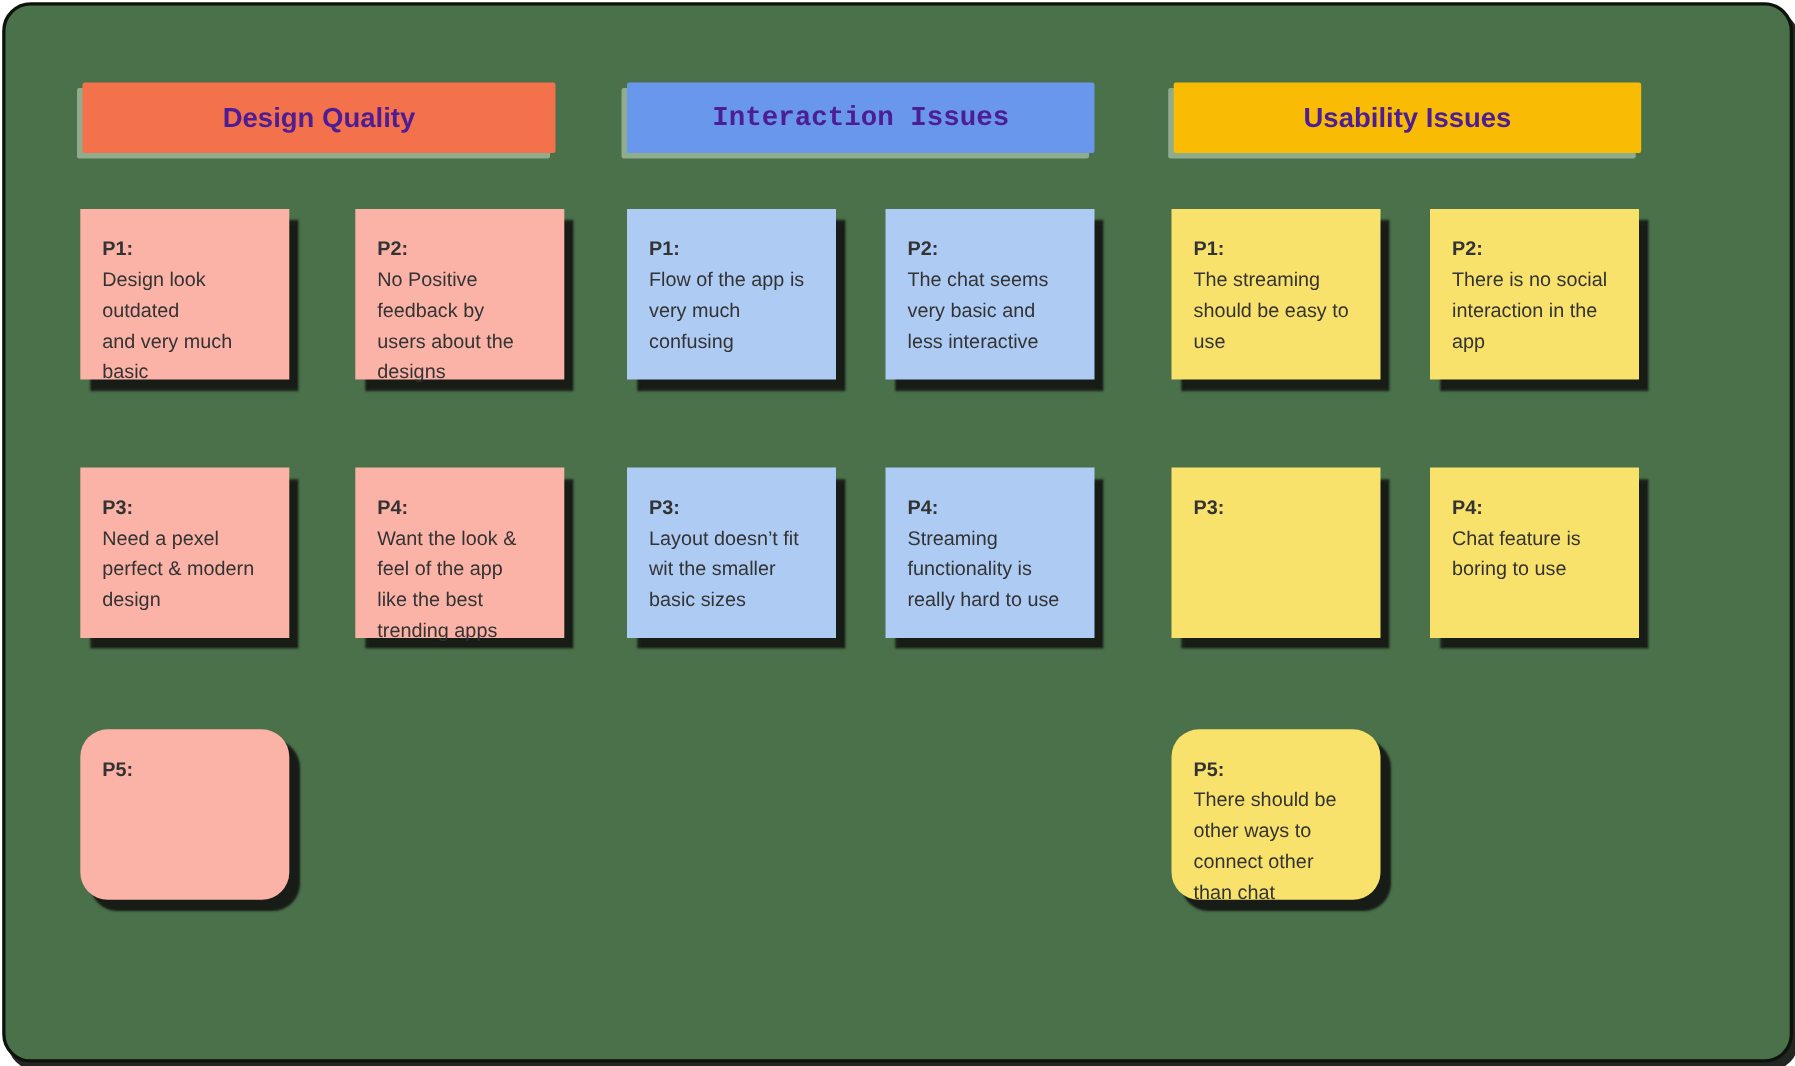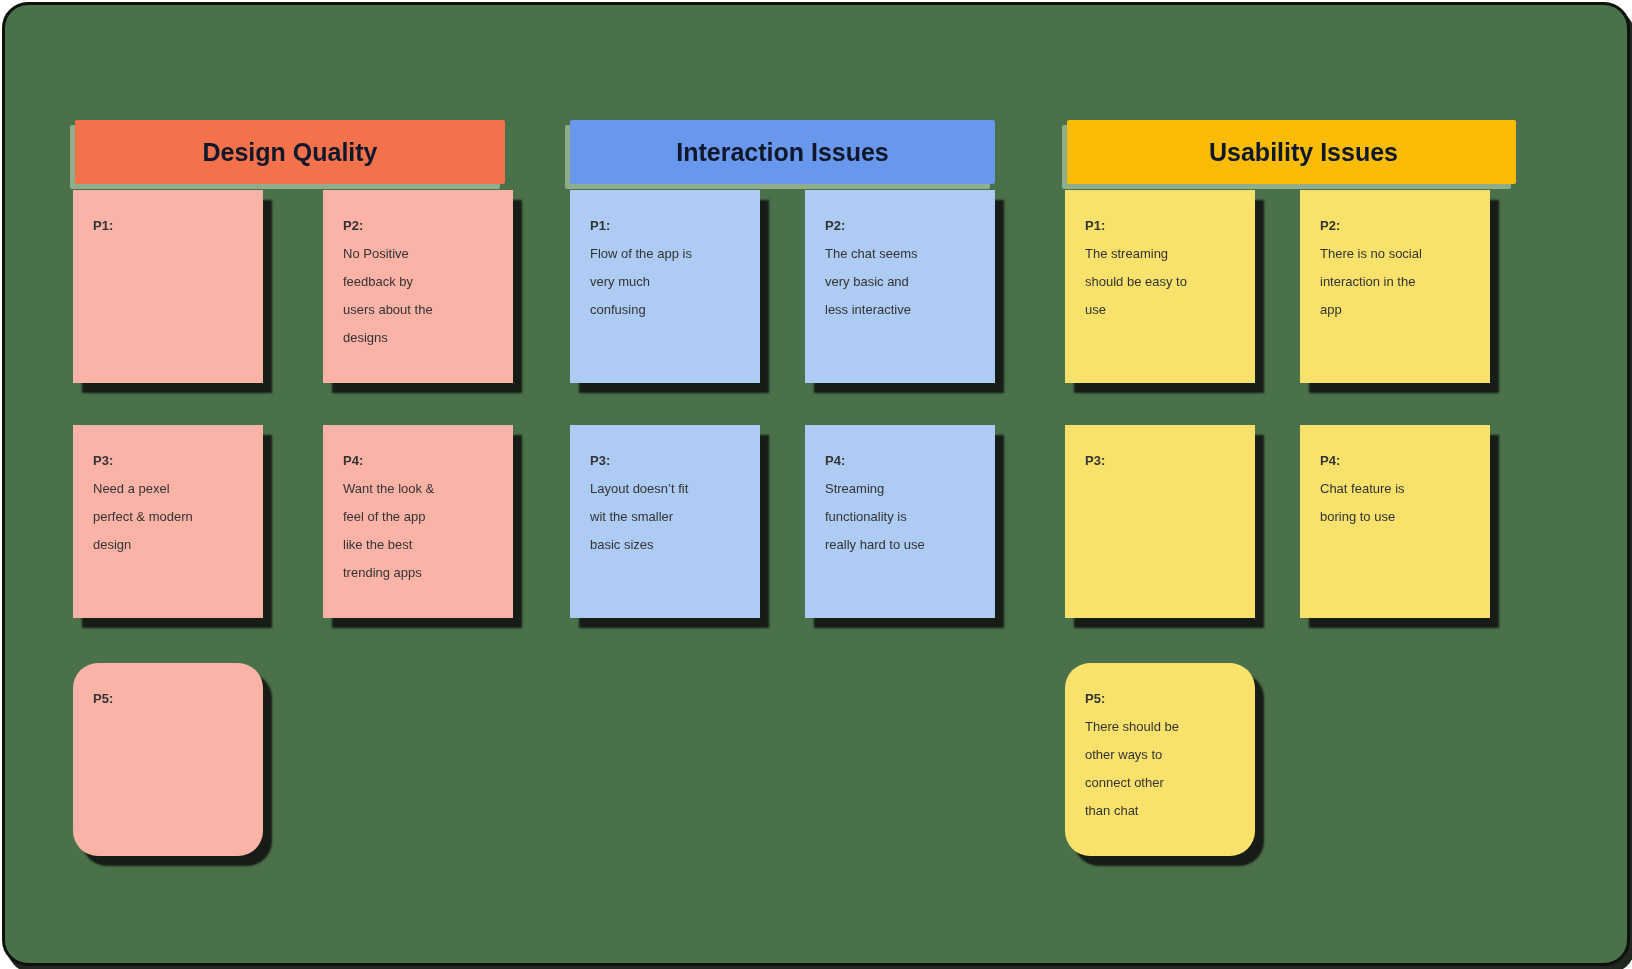--- a/index.html
+++ b/index.html
@@ -22,37 +22,36 @@
   }
   .col-header {
     position: absolute;
     top: 70px;
     height: 64px;
     display: flex;
     align-items: center;
     justify-content: center;
     font-size: 25px;
     font-weight: 700;
-    color: #0f172a;
+    color: #4c1d95;
     border-radius: 2px;
     box-shadow: -5px 5px 0 rgba(201, 221, 197, 0.55);
-    margin-top: 45px;
   }
   .h1 { left: 70px;   width: 430px; background: #F3714B; }
-  .h2 { left: 565px;  width: 425px; background: #6897EB; }
-  .h3 { left: 1062px; width: 425px; background: #FABB04; padding-left: 24px; }
+  .h2 { left: 565px;  width: 425px; background: #6897EB; font-family: Liberation Mono, monospace; }
+  .h3 { left: 1062px; width: 425px; background: #FABB04; }
 
   .note {
     position: absolute;
     width: 190px;
-    height: 193px;
+    height: 155px;
     box-sizing: border-box;
     padding: 22px 12px 12px 20px;
     color: #333333;
-    font-size: 13px;
+    font-size: 18px;
     line-height: 28px;
     box-shadow: 9px 10px 2px rgba(16, 16, 16, 0.88);
   }
   .pink   { background: #FBB3A7; }
   .blue   { background: #AECBF4; }
   .yellow { background: #F8E26B; }
 
   .r1 { top: 185px; }
   .r2 { top: 420px; }
   .r3 { top: 658px; border-radius: 25px; }
@@ -70,20 +69,24 @@
 <body>
 
 <div class="board">
 
   <div class="col-header h1">Design Quality</div>
   <div class="col-header h2">Interaction Issues</div>
   <div class="col-header h3">Usability Issues</div>
 
   <div class="note pink r1 c1a">
     <div class="note-label">P1:</div>
+    <div class="note-body">Design look
+outdated
+and very much
+basic</div>
   </div>
   <div class="note pink r1 c1b">
     <div class="note-label">P2:</div>
     <div class="note-body">No Positive
 feedback by
 users about the
 designs</div>
   </div>
   <div class="note pink r2 c1a">
     <div class="note-label">P3:</div>

